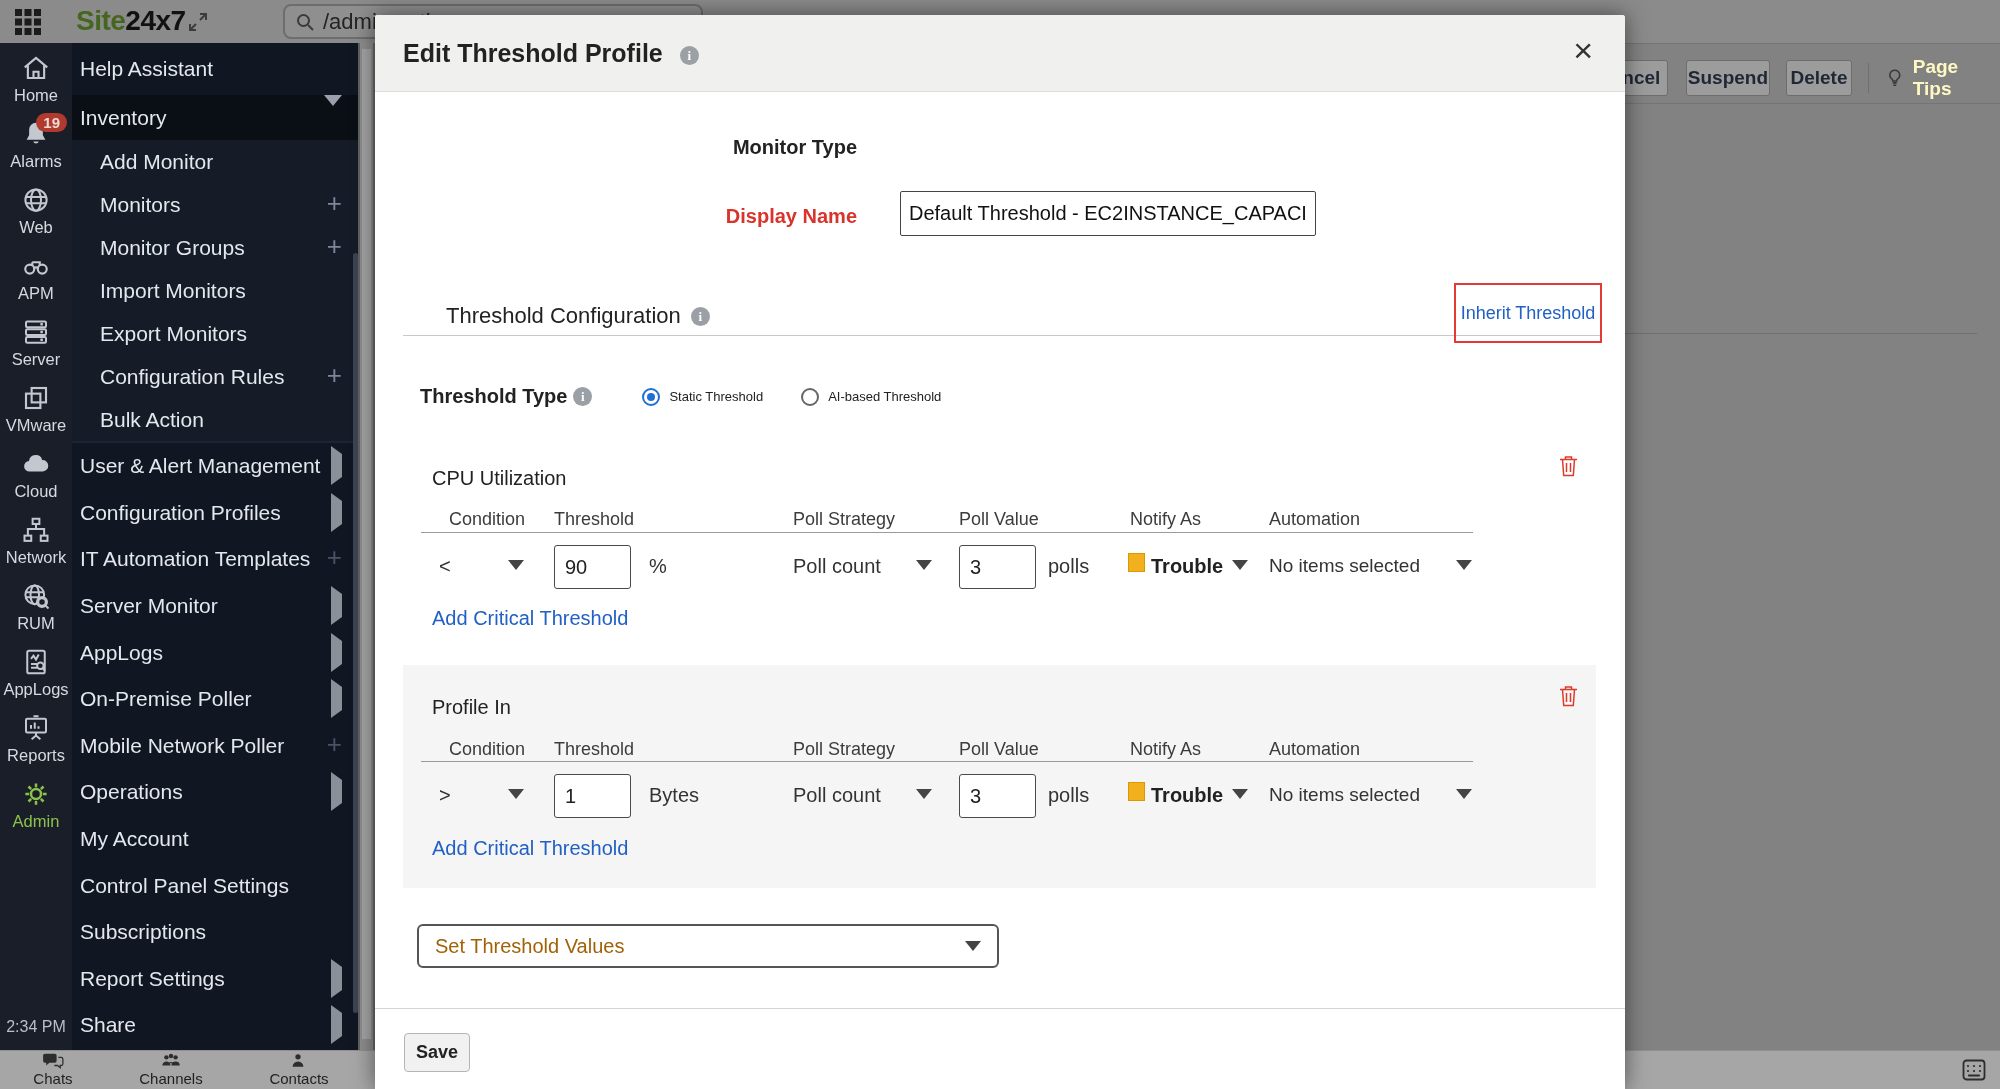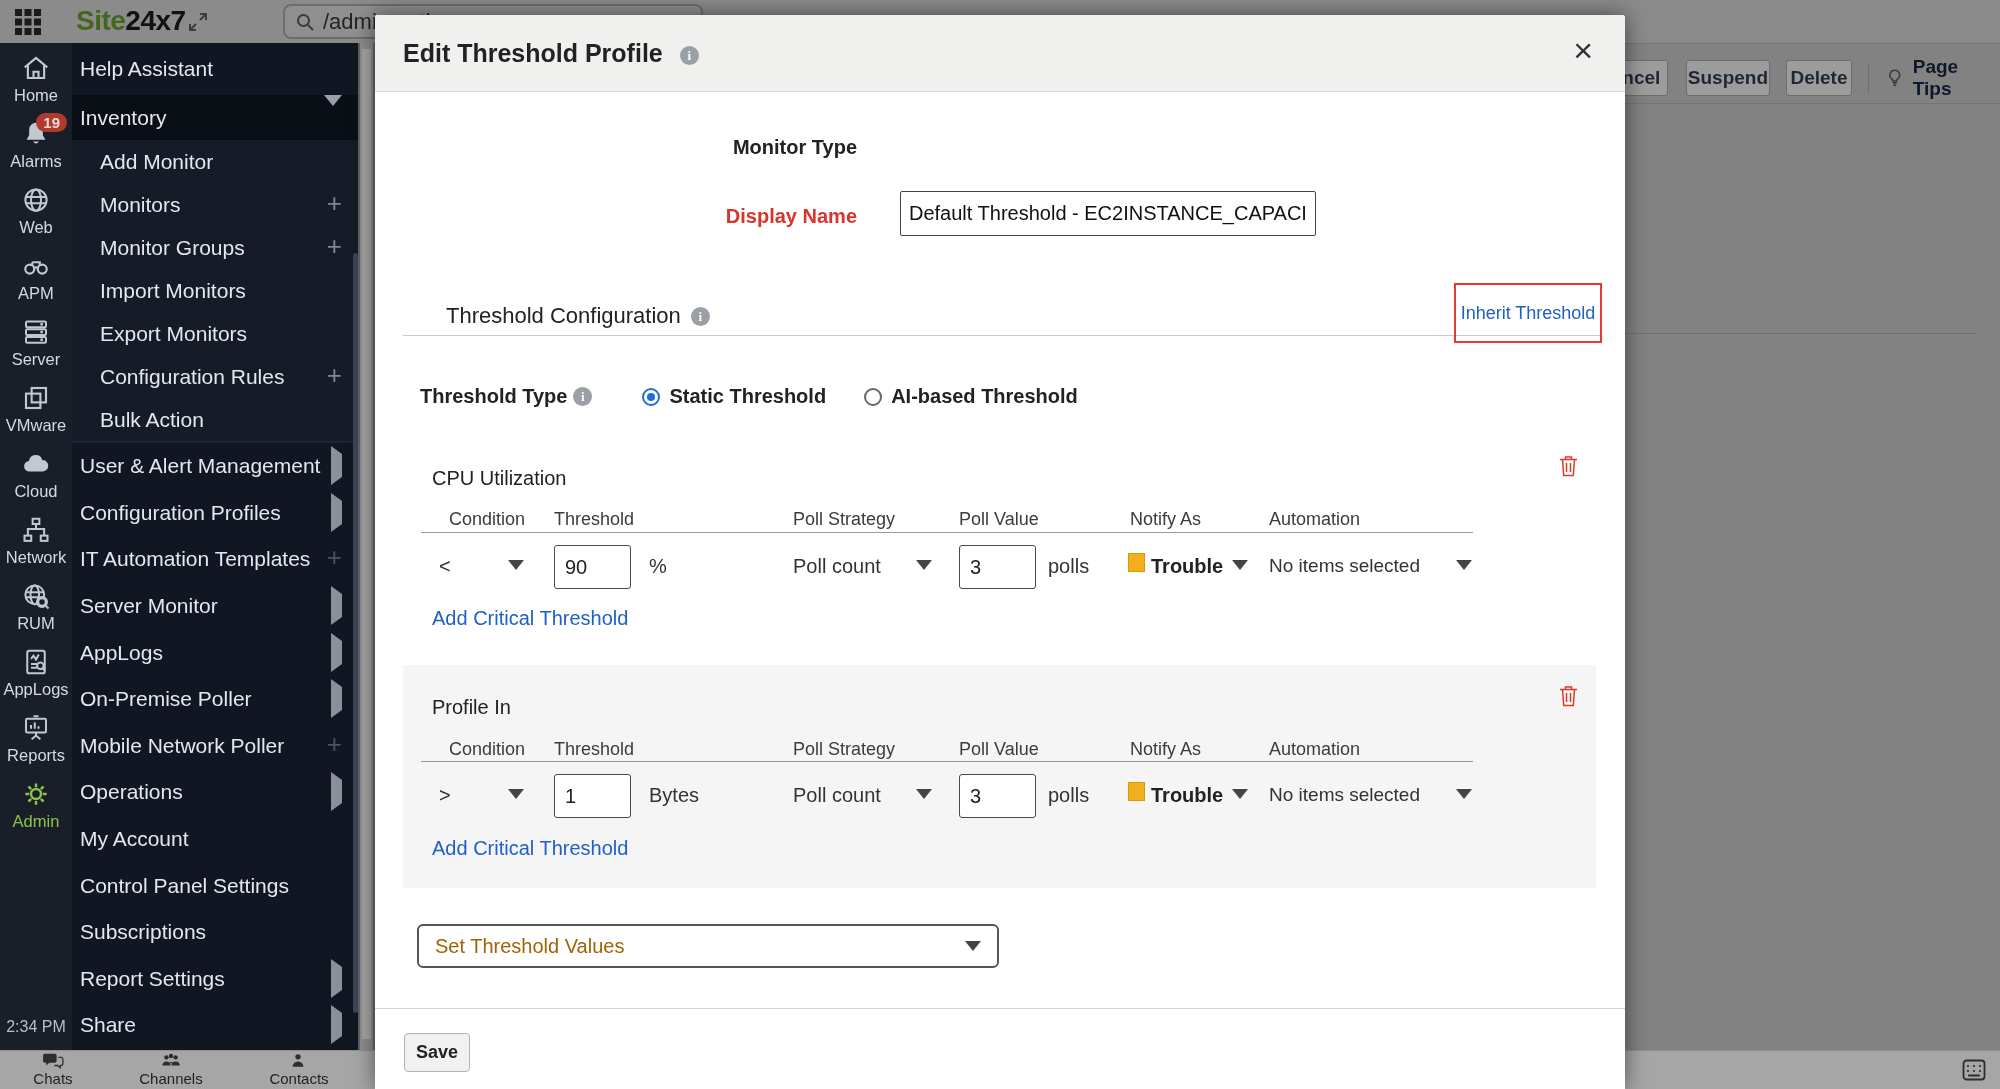--- a/index.html
+++ b/index.html
@@ -16,21 +16,21 @@
   .searchbox{position:absolute;left:283px;top:4px;width:420px;height:35px;background:#8f8f8f;
     border:2px solid #6d6d6d;border-radius:8px;display:flex;align-items:center;gap:8px;padding:0 10px;box-sizing:border-box;}
   .searchbox .stext{font-size:22px;color:#242424;}
   .search-icon{width:20px;height:20px;color:#3a3a3a;flex:0 0 auto;}
 
   
   .bg-actions{position:absolute;top:60px;height:36px;display:flex;align-items:center;z-index:1;}
   .bg-btn{height:34px;background:#9c9c9c;border:1px solid #6d6d6d;border-radius:3px;
     color:#1f2735;font-size:19px;font-weight:600;display:flex;align-items:center;justify-content:center;}
   .bg-sep{width:1px;height:30px;background:#6f6f6f;margin:0 16px;}
-  .pagetips{display:flex;align-items:center;gap:8px;color:#0f172a;font-size:19px;font-weight:600;}
+  .pagetips{display:flex;align-items:center;gap:8px;color:#fef9c3;font-size:19px;font-weight:600;}
   .bulb-icon{width:20px;height:20px;color:#3a3a3a;}
   .bg-line{position:absolute;height:1px;background:#707070;z-index:1;}
 
   
   .page-scroll{position:absolute;left:358px;top:43px;width:17px;height:1007px;background:#8d8d8d;
     border-left:2px solid #606060;border-right:2px solid #6a6a6a;z-index:2;box-sizing:border-box;}
   .page-scroll .thumb{position:absolute;left:2px;top:6px;width:9px;height:990px;background:#a5a5a5;}
 
   
   .rail{position:absolute;left:0;top:43px;width:72px;height:1007px;background:#1a1e28;z-index:2;
@@ -92,21 +92,21 @@
   .inherit-box{position:absolute;left:1079px;top:268px;width:148px;height:60px;border:2px solid #e53935;
     display:flex;align-items:center;justify-content:center;box-sizing:border-box;}
   .link{color:#2160c4;cursor:pointer;}
 
   .tt-row{position:absolute;left:45px;top:370px;display:flex;align-items:center;gap:14px;}
   .tt-label{font-size:20px;font-weight:600;color:#222;display:flex;align-items:center;gap:6px;}
   .radio{width:18px;height:18px;border-radius:50%;box-sizing:border-box;}
   .radio.sel{border:2px solid #1f6fd6;position:relative;}
   .radio.sel::after{content:"";position:absolute;left:3px;top:3px;width:8px;height:8px;border-radius:50%;background:#1f6fd6;}
   .radio.unsel{border:2px solid #666;}
-  .radio-opt{display:flex;align-items:center;gap:9px;font-size:20px;font-weight:700;color:#222;}
+  .radio-opt{display:flex;align-items:center;gap:9px;font-size:13px;font-weight:400;color:#222;}
 
   .metric{position:absolute;left:28px;width:1193px;}
   .metric.gray{background:#f5f5f5;}
   .m-name{position:absolute;left:29px;font-size:20px;color:#222;}
   .thead{position:absolute;left:0;top:0;width:100%;}
   .thead span{position:absolute;font-size:18px;color:#3c3c3c;}
   .tunder{position:absolute;left:18px;width:1052px;height:1px;background:#9a9a9a;}
   .cell{position:absolute;font-size:20px;color:#333;}
   .m-input{position:absolute;width:77px;height:44px;border:1px solid #4a4a4a;border-radius:3px;font-size:20px;
     color:#222;padding:0 10px;box-sizing:border-box;font-family:"Liberation Sans",sans-serif;background:#fff;}

